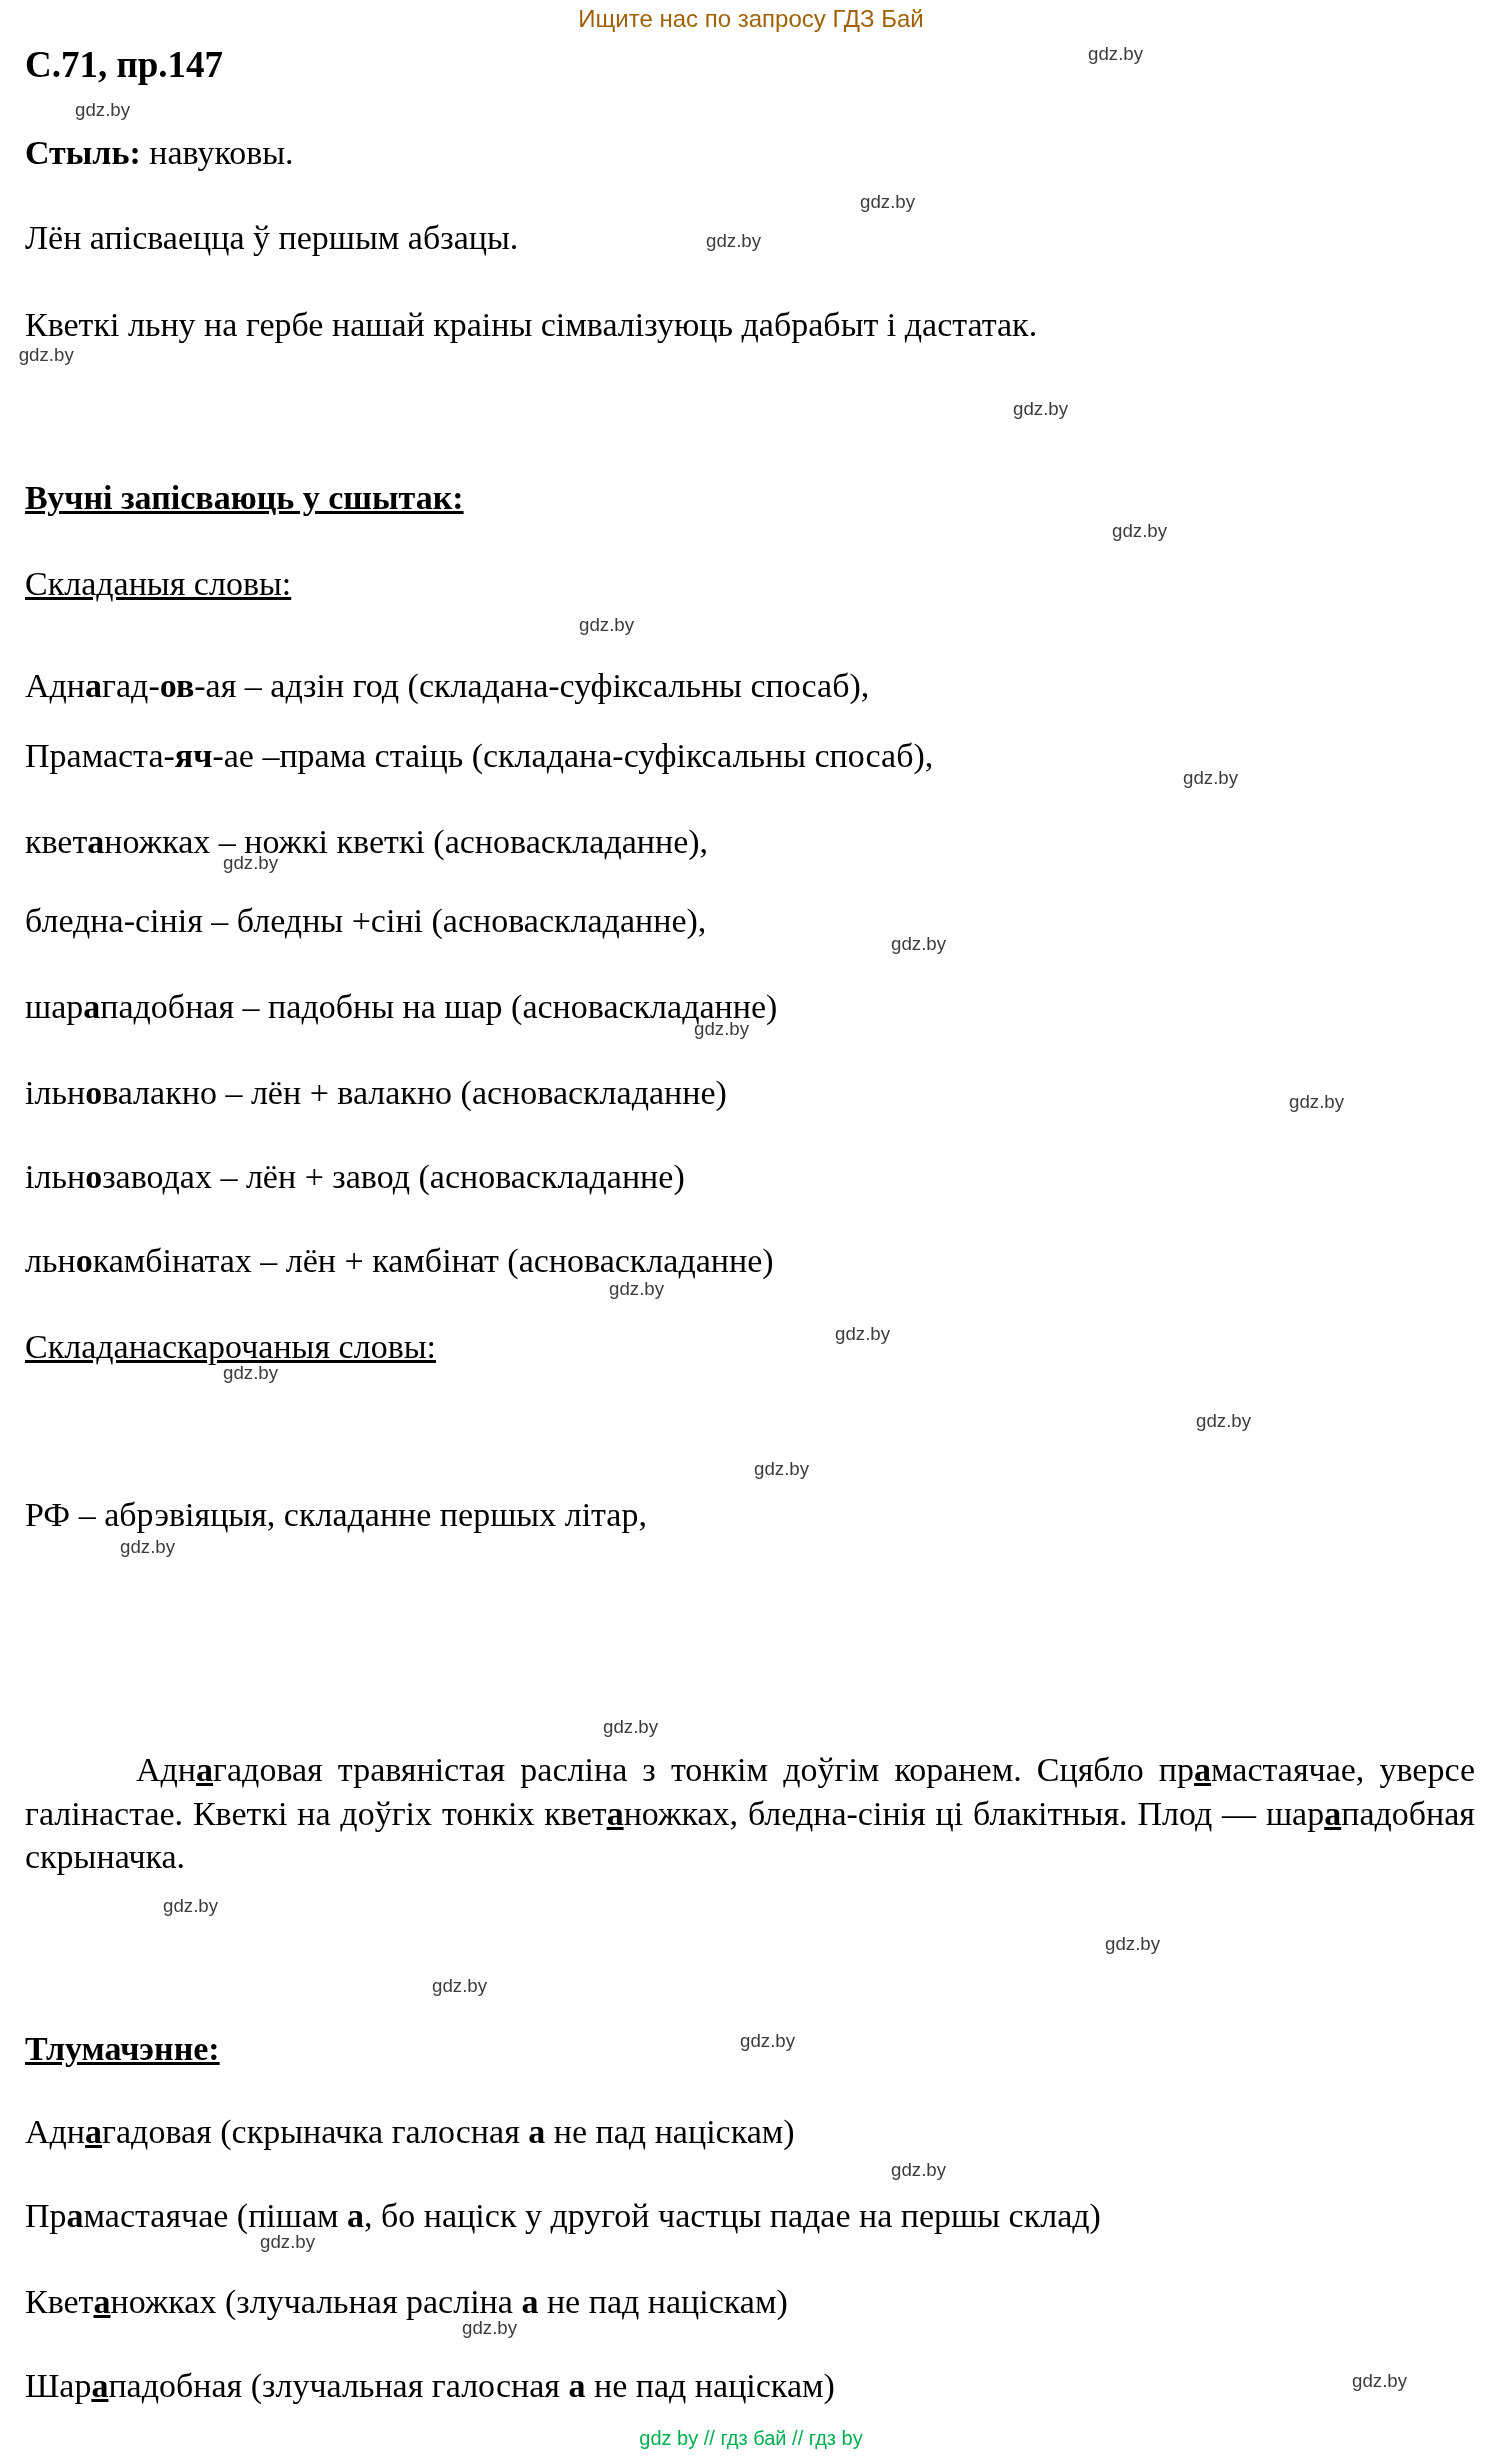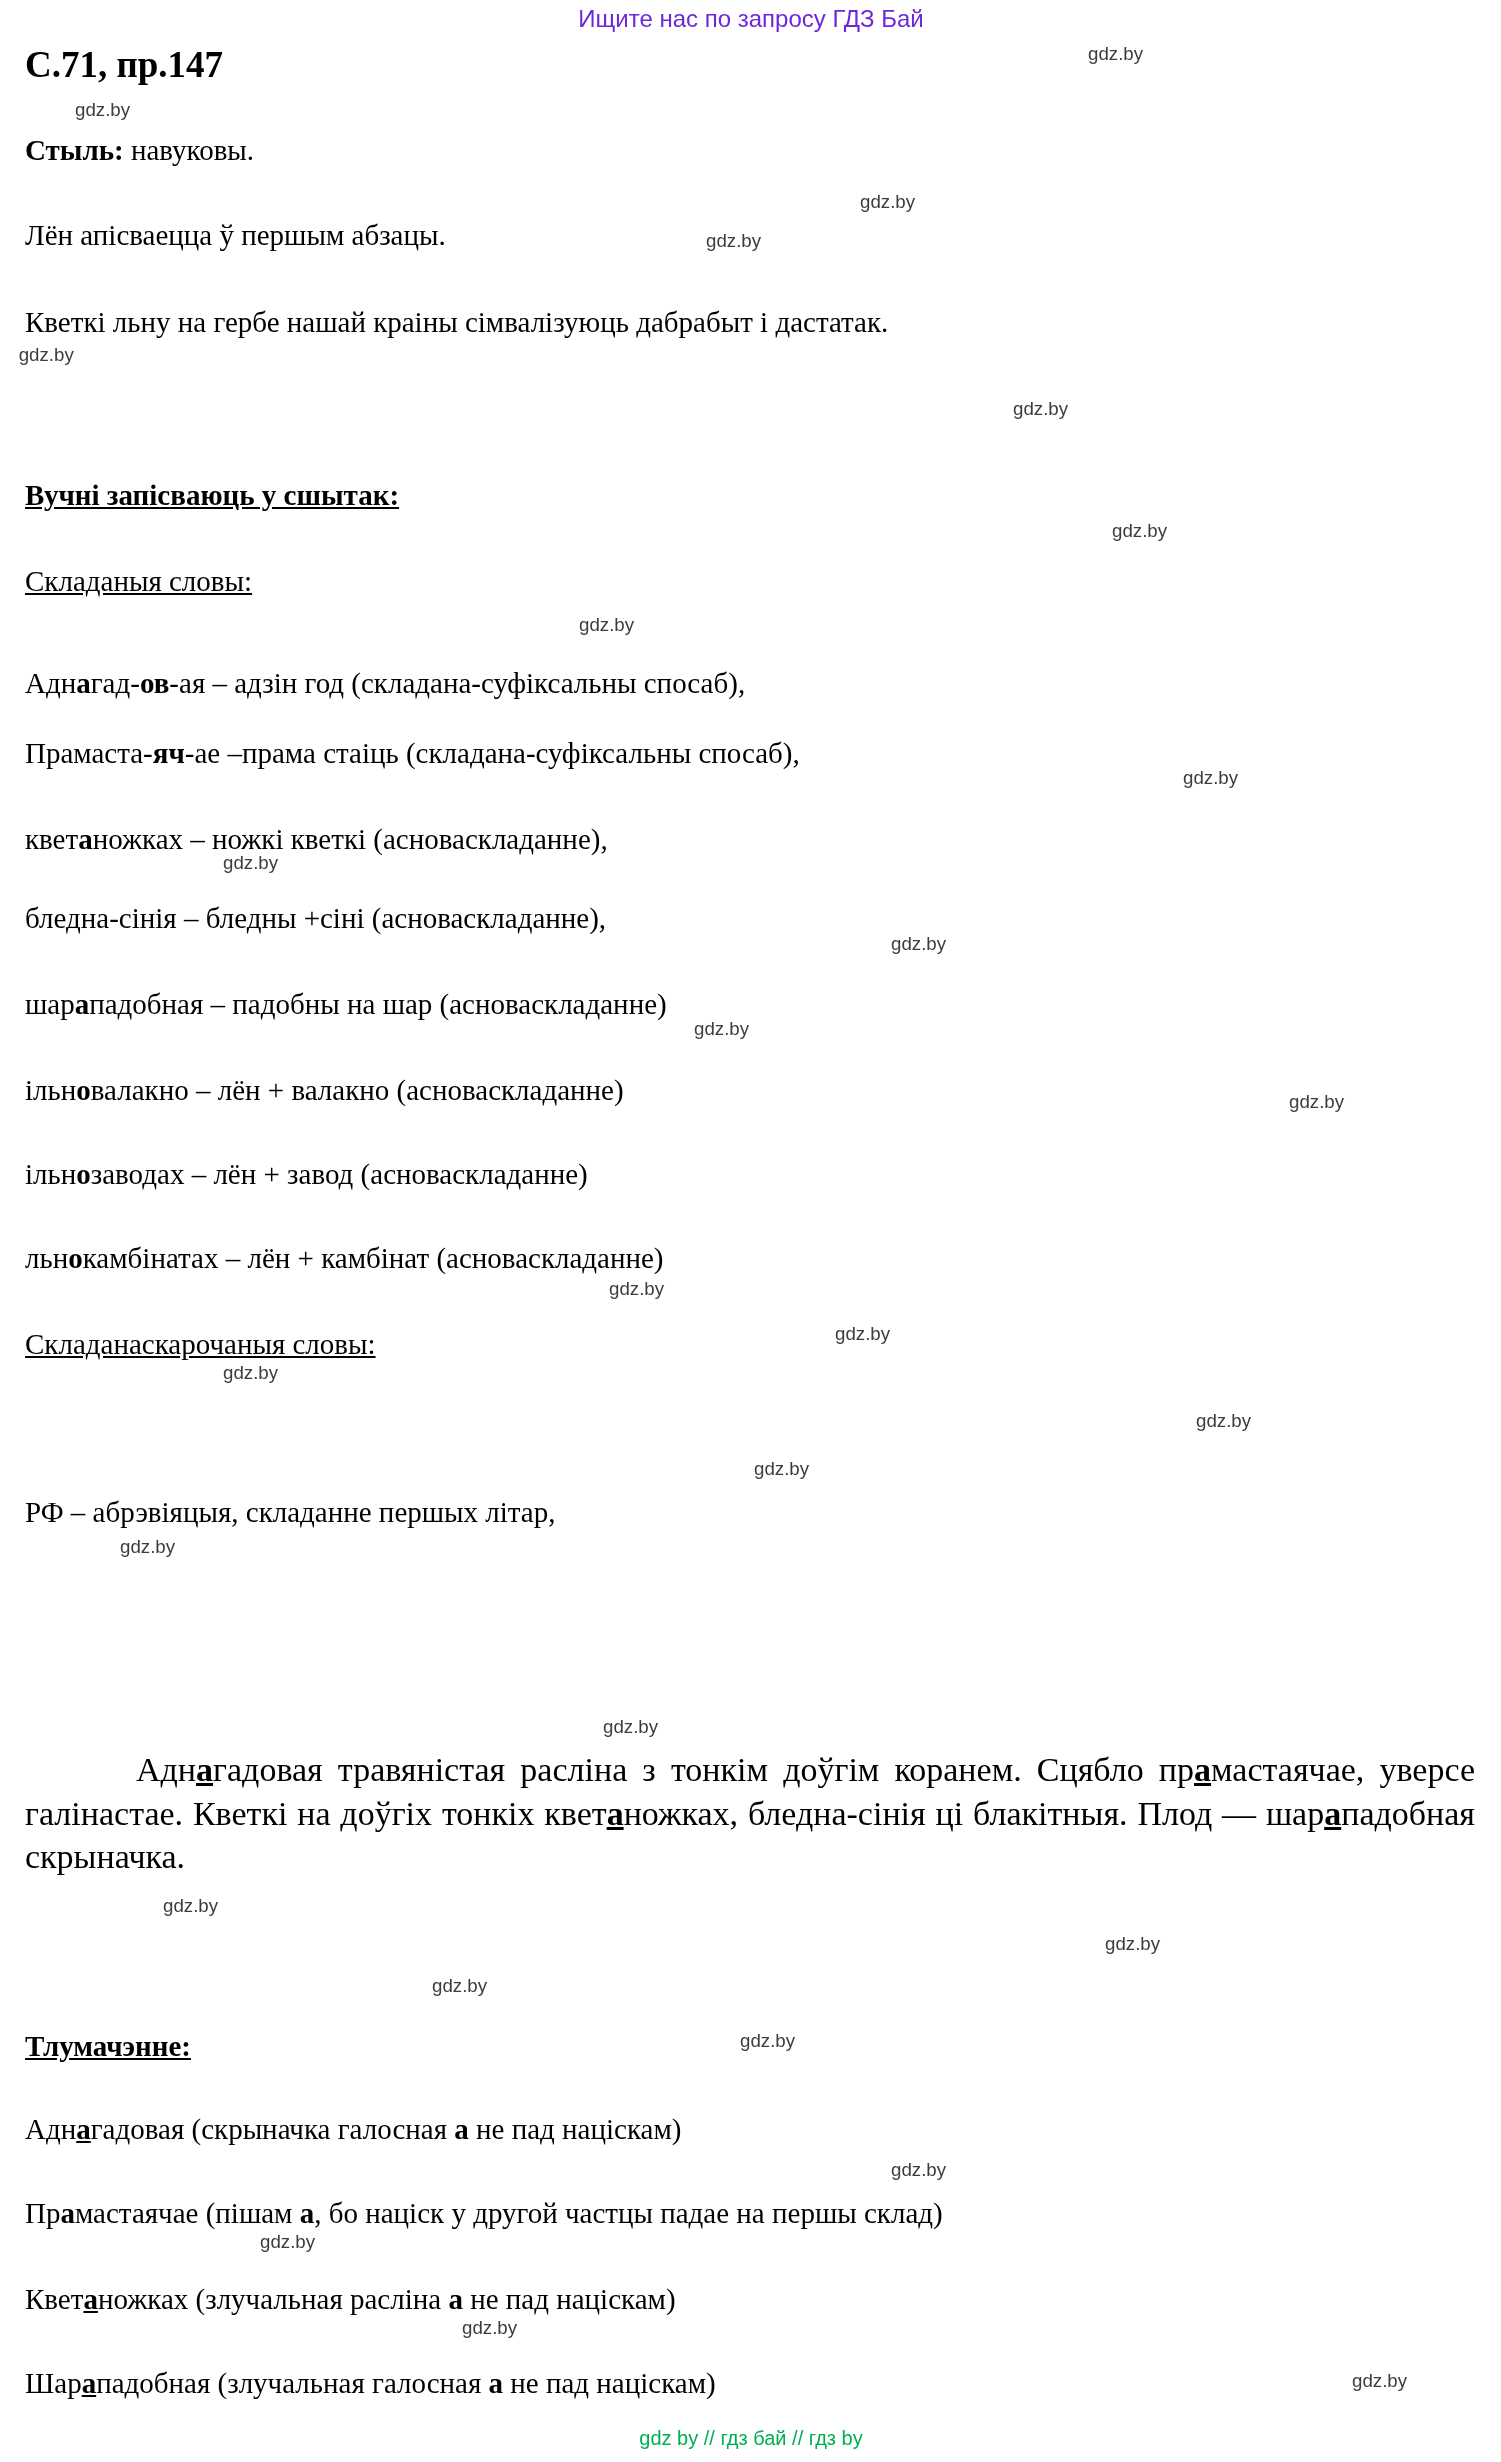--- a/index.html
+++ b/index.html
@@ -10,30 +10,30 @@
     height: 2462px;
     background: #ffffff;
     font-family: "Liberation Serif", serif;
     color: #000000;
     overflow: hidden;
   }
   .top-note {
     position: absolute; top: 4.5px; left: 0; width: 100%;
     text-align: center;
     font-family: "Liberation Sans", sans-serif;
-    font-size: 24px; color: #6d28d9;
+    font-size: 24px; color: #a16207;
   }
   .title {
     position: absolute; left: 25px; top: 43px;
     font-size: 37px; font-weight: bold; margin: 0;
     white-space: nowrap;
   }
   .line {
     position: absolute; left: 25px; margin: 0;
-    font-size: 29px; line-height: 1.18; white-space: nowrap;
+    font-size: 34px; line-height: 1.18; white-space: nowrap;
   }
   .para {
     position: absolute; left: 25px; width: 1450px; margin: 0;
     font-size: 34px; line-height: 1.28;
     text-align: justify; text-indent: 111px;
   }
   .wm {
     position: absolute;
     font-family: "Liberation Sans", sans-serif;
     font-size: 18.7px; color: #3d3d3d; white-space: nowrap;

